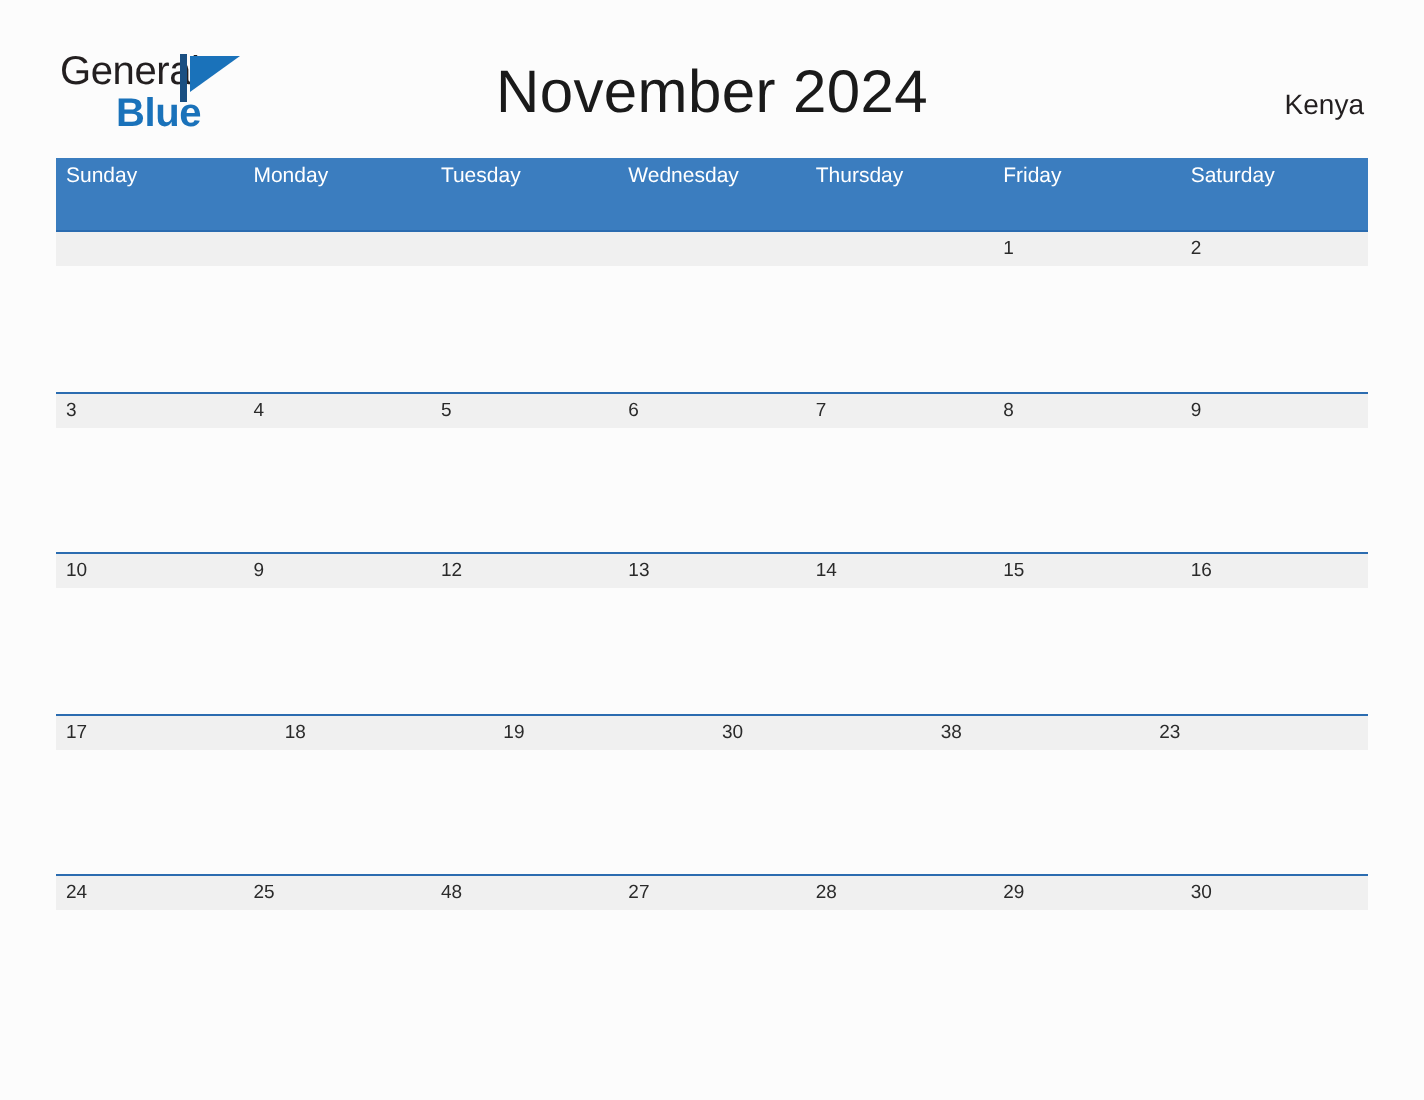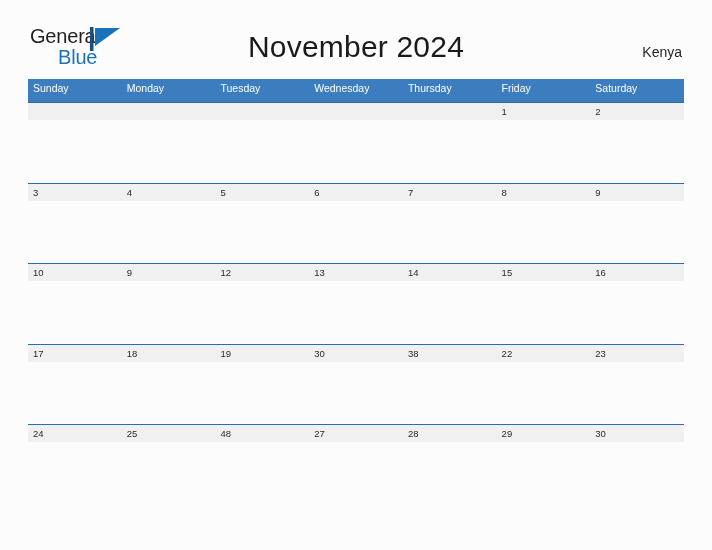--- a/index.html
+++ b/index.html
@@ -43,21 +43,21 @@
   }
   .brand-blue {
     font-size: 20px;
     color: #1a72ba;
     letter-spacing: -0.2px;
     line-height: 20px;
     display: block;
     position: absolute;
     left: 28px;
     top: 21px;
-    font-weight: 400;
+    font-weight: 700;
   }
   .brand-mark {
     position: absolute;
     left: 60px;
     top: 1px;
     width: 34px;
     height: 24px;
   }
   .brand-mark svg { display: block; }
 
@@ -85,21 +85,21 @@
   .calendar {
     position: absolute;
     left: 28px;
     top: 79px;
     width: 656px;
   }
 
   .weekday-row {
     display: flex;
     background: #3b7dbf;
-    height: 23px;
+    height: 36px;
   }
   .weekday-cell {
     flex: 1 1 0;
     color: #ffffff;
     font-size: 10.5px;
     line-height: 18px;
     padding-left: 5px;
     box-sizing: border-box;
     white-space: nowrap;
     overflow: hidden;
@@ -205,21 +205,20 @@
     <div class="week-body"></div>
   </div>
 
   <div class="week-row">
     <div class="date-band">
       <div class="date-cell">17</div>
       <div class="date-cell">18</div>
       <div class="date-cell">19</div>
       <div class="date-cell">30</div>
       <div class="date-cell">38</div>
-      <div class="date-cell">22</div>
       <div class="date-cell">23</div>
     </div>
     <div class="week-body"></div>
   </div>
 
   <div class="week-row">
     <div class="date-band">
       <div class="date-cell">24</div>
       <div class="date-cell">25</div>
       <div class="date-cell">48</div>

